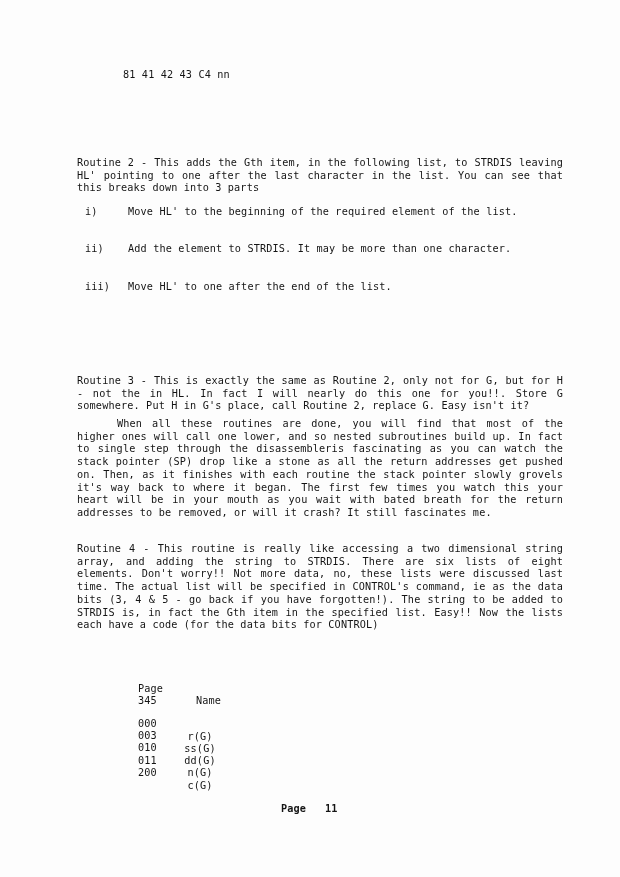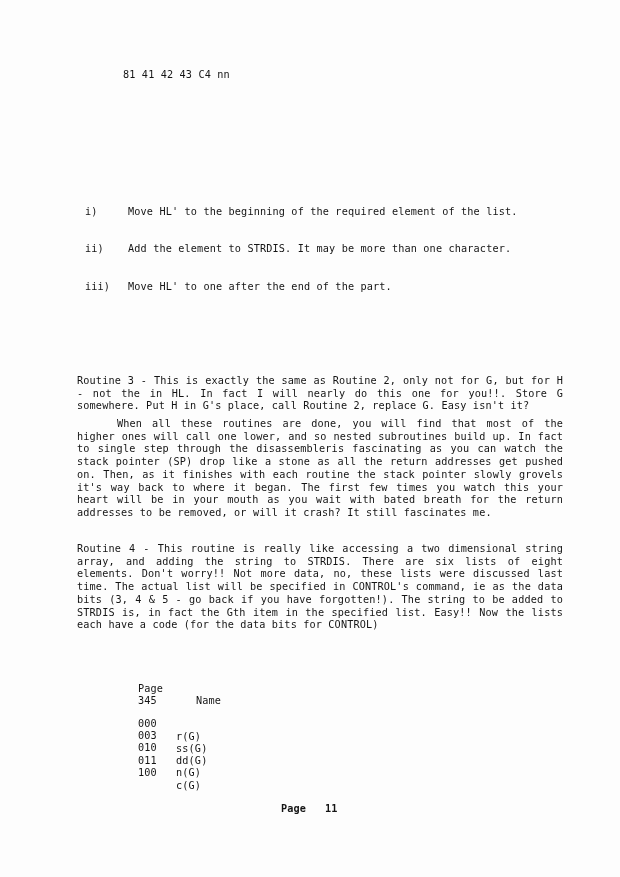--- a/index.html
+++ b/index.html
@@ -15,44 +15,45 @@
   .para {
     position: absolute; left: 77px; width: 486px;
     text-align: justify; text-align-last: left;
   }
   .list-item { position: absolute; left: 77px; width: 486px; }
   .list-item .num { position: absolute; left: 8px; top: 0; width: 36px; text-align: left; }
   .list-item .txt { position: absolute; left: 51px; width: 435px; text-align: justify; text-align-last: left; }
   .table { position: absolute; left: 138px; top: 670px; }
   .trow { position: relative; height: 12.2px; white-space: pre; }
   .tc1 { position: absolute; left: 0; width: 40px; }
-  .tc2 { position: absolute; left: 38px; width: 48px; text-align: left; }
+  .tc2 { position: absolute; left: 38px; width: 48px; text-align: center; }
   .th2 { position: absolute; left: 58px; text-align: center; }
   .footer { position: absolute; left: 281px; top: 803px; white-space: pre; font-weight: bold; }
 </style>
 </head>
 <body>
 
 <div class="page">
 
   <div class="hexline">81 41 42 43 C4 nn</div>
 
 
+  <div class="para" style="top:157px;">Routine 2 - This adds the Gth item, in the  following  list,  to STRDIS leaving HL' pointing to one after the last  character  in the list. You can see that this breaks down into 3 parts</div>
 
   <div class="list-item" style="top:206px;">
     <span class="num">i)</span>
     <span class="txt">Move HL' to the beginning of the required element of  the list.</span>
   </div>
   <div class="list-item" style="top:243px;">
     <span class="num">ii)</span>
     <span class="txt">Add the element to  STRDIS.  It  may  be  more  than  one character.</span>
   </div>
   <div class="list-item" style="top:281px;">
     <span class="num">iii)</span>
-    <span class="txt">Move HL' to one after the end of the part.</span>
+    <span class="txt">Move HL' to one after the end of the list.</span>
   </div>
 
 
   <div class="para" style="top:375px;">Routine 3 - This is exactly the same as Routine 2, only not  for G, but for H - not the  in HL. In fact I will nearly do this one for you!!. Store G somewhere. Put H in G's place,  call  Routine 2, replace G. Easy isn't it?</div>
 
   <div class="para" style="top:418px; text-indent:40px;">When all these routines are done, you will find that most of the higher ones will call one lower, and so  nested  subroutines build up. In fact to  single  step  through  the  disassembleris fascinating as you can watch the stack pointer (SP) drop like  a stone as all the return addresses get pushed on.  Then,  as  it finishes with each routine the stack pointer slowly grovels it's way back to where it began. The first few times you  watch  this your heart will be in your mouth as you wait with  bated  breath for the return addresses to be removed, or  will  it  crash?  It still fascinates me.</div>
 
   <div class="para" style="top:543px;">Routine 4  -  This  routine  is  really  like  accessing  a  two dimensional string array, and adding the string to STRDIS. There are six lists of eight elements. Don't worry!!  Not  more  data, no, these lists were discussed last time. The actual  list  will be specified in CONTROL's command, ie as the data bits (3, 4 &amp; 5 - go back if you have forgotten!). The string  to  be  added  to STRDIS is, in fact the Gth item in the  specified  list.  Easy!! Now the lists each have a code (for the data bits for CONTROL)</div>
 
   <div class="table">
@@ -73,20 +74,20 @@
     </div>
     <div class="trow">
       <span class="tc1">010</span>
       <span class="tc2">dd(G)</span>
     </div>
     <div class="trow">
       <span class="tc1">011</span>
       <span class="tc2">n(G)</span>
     </div>
     <div class="trow">
-      <span class="tc1">100</span>
+      <span class="tc1">200</span>
       <span class="tc2">c(G)</span>
     </div>
   </div>
 
   <div class="footer"><span>Page</span>   <span>11</span></div>
 
 </div>
 
 </body></html>

